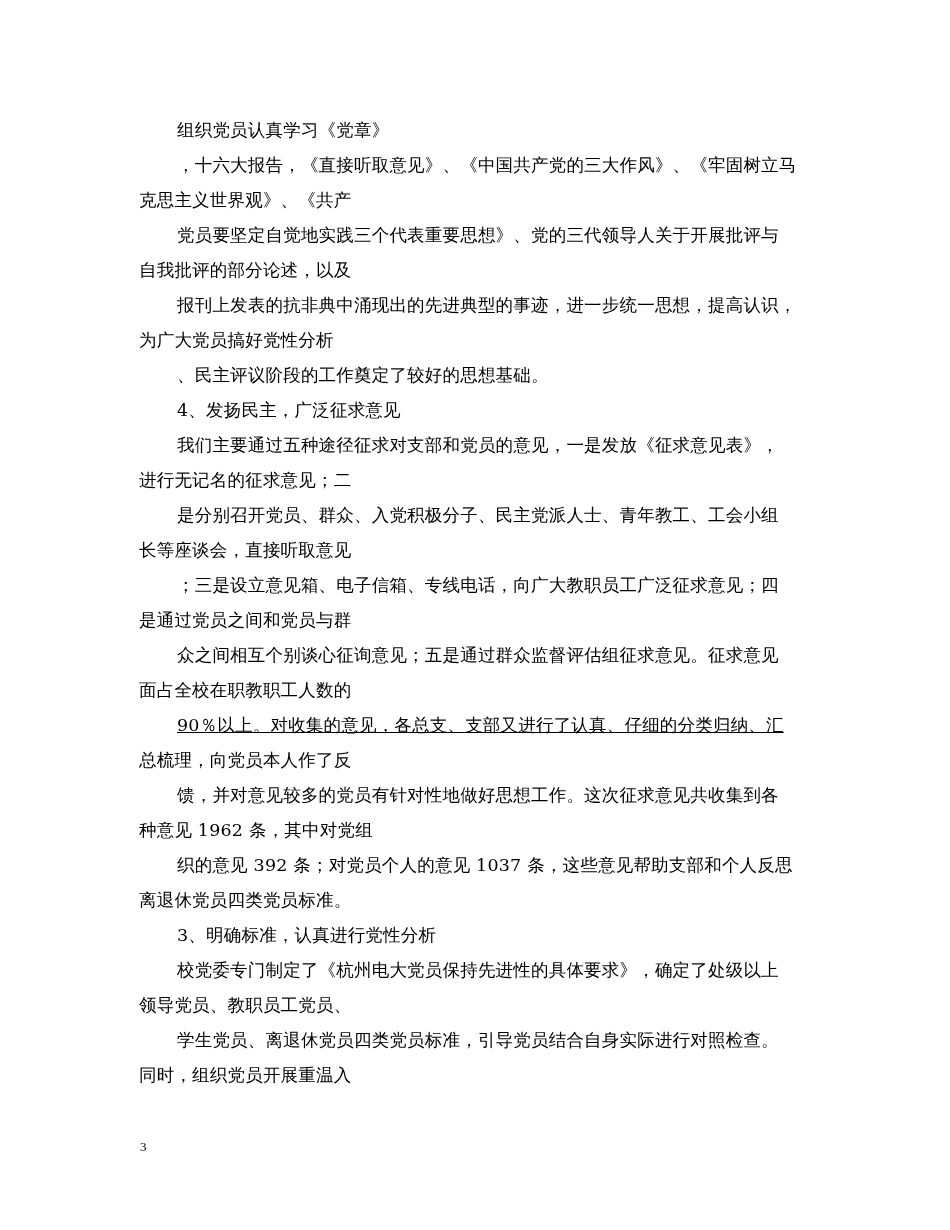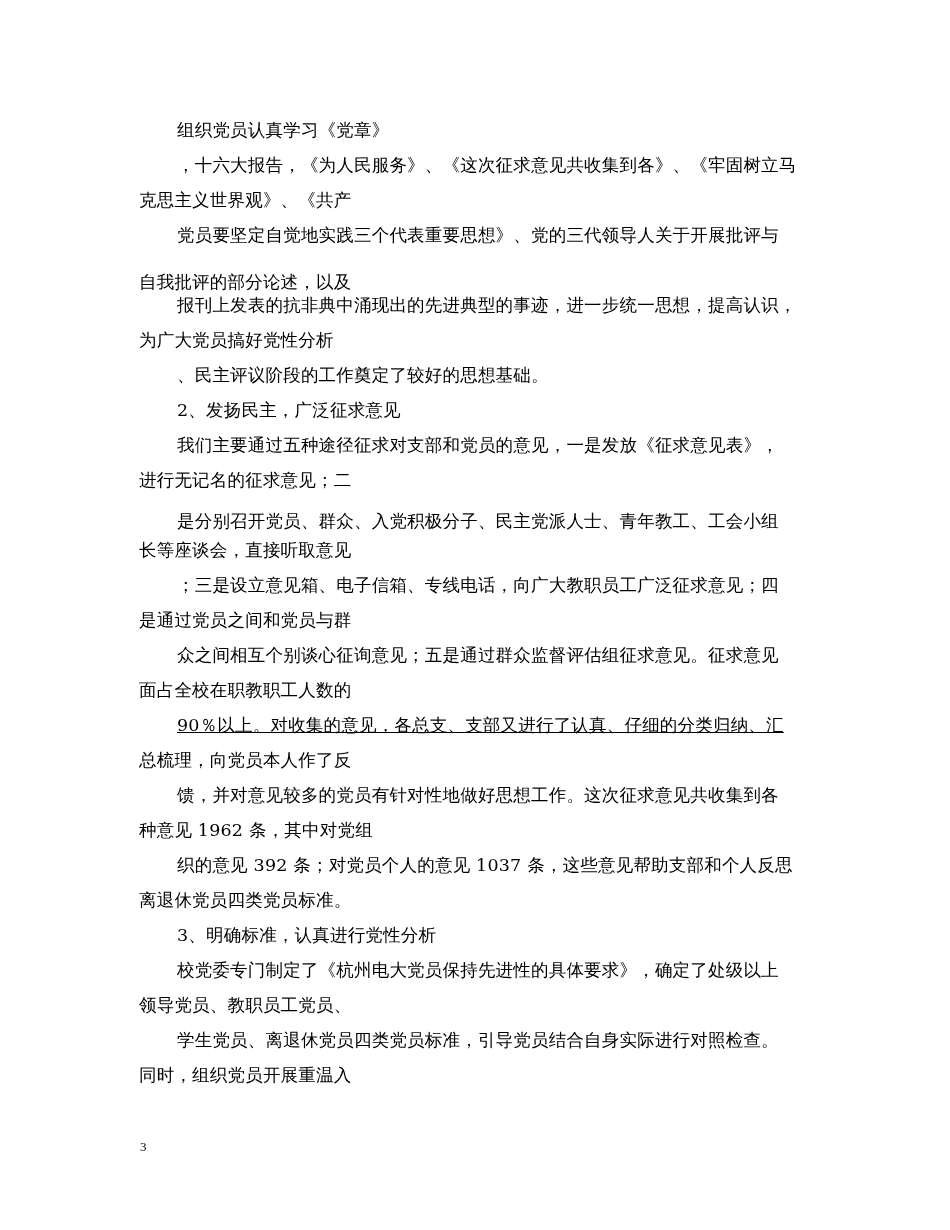--- a/index.html
+++ b/index.html
@@ -39,31 +39,31 @@
       font-family: "Liberation Serif", serif;
       font-size: 13px;
       line-height: 16px;
     }
   </style>
 </head>
 <body>
 
 <div class="page">
   <div class="line indent" style="top:119px;">组织党员认真学习《党章》</div>
-  <div class="line indent" style="top:154px;">，十六大报告，《为人民服务》、《这次征求意见共收集到各》、《牢固树立马</div>
+  <div class="line indent" style="top:154px;">，十六大报告，《直接听取意见》、《中国共产党的三大作风》、《牢固树立马</div>
   <div class="line flush" style="top:189px;">克思主义世界观》、《共产</div>
   <div class="line indent" style="top:224px;">党员要坚定自觉地实践三个代表重要思想》、党的三代领导人关于开展批评与</div>
-  <div class="line flush" style="top:271px;">自我批评的部分论述，以及</div>
+  <div class="line flush" style="top:259px;">自我批评的部分论述，以及</div>
   <div class="line indent" style="top:294px;">报刊上发表的抗非典中涌现出的先进典型的事迹，进一步统一思想，提高认识，</div>
   <div class="line flush" style="top:329px;">为广大党员搞好党性分析</div>
   <div class="line indent" style="top:364px;">、民主评议阶段的工作奠定了较好的思想基础。</div>
-  <div class="line indent" style="top:399px;">2、发扬民主，广泛征求意见</div>
+  <div class="line indent" style="top:399px;">4、发扬民主，广泛征求意见</div>
   <div class="line indent" style="top:434px;">我们主要通过五种途径征求对支部和党员的意见，一是发放《征求意见表》，</div>
   <div class="line flush" style="top:469px;">进行无记名的征求意见；二</div>
-  <div class="line indent" style="top:504px;margin-top:6px;">是分别召开党员、群众、入党积极分子、民主党派人士、青年教工、工会小组</div>
+  <div class="line indent" style="top:504px;">是分别召开党员、群众、入党积极分子、民主党派人士、青年教工、工会小组</div>
   <div class="line flush" style="top:539px;">长等座谈会，直接听取意见</div>
   <div class="line indent" style="top:574px;">；三是设立意见箱、电子信箱、专线电话，向广大教职员工广泛征求意见；四</div>
   <div class="line flush" style="top:609px;">是通过党员之间和党员与群</div>
   <div class="line indent" style="top:644px;">众之间相互个别谈心征询意见；五是通过群众监督评估组征求意见。征求意见</div>
   <div class="line flush" style="top:679px;">面占全校在职教职工人数的</div>
   <div class="line indent" style="top:714px;text-decoration:underline;">90％以上。对收集的意见，各总支、支部又进行了认真、仔细的分类归纳、汇</div>
   <div class="line flush" style="top:749px;text-align:right;">总梳理，向党员本人作了反</div>
   <div class="line indent" style="top:784px;">馈，并对意见较多的党员有针对性地做好思想工作。这次征求意见共收集到各</div>
   <div class="line flush" style="top:819px;">种意见 1962 条，其中对党组</div>
   <div class="line indent" style="top:854px;">织的意见 392 条；对党员个人的意见 1037 条，这些意见帮助支部和个人反思</div>

